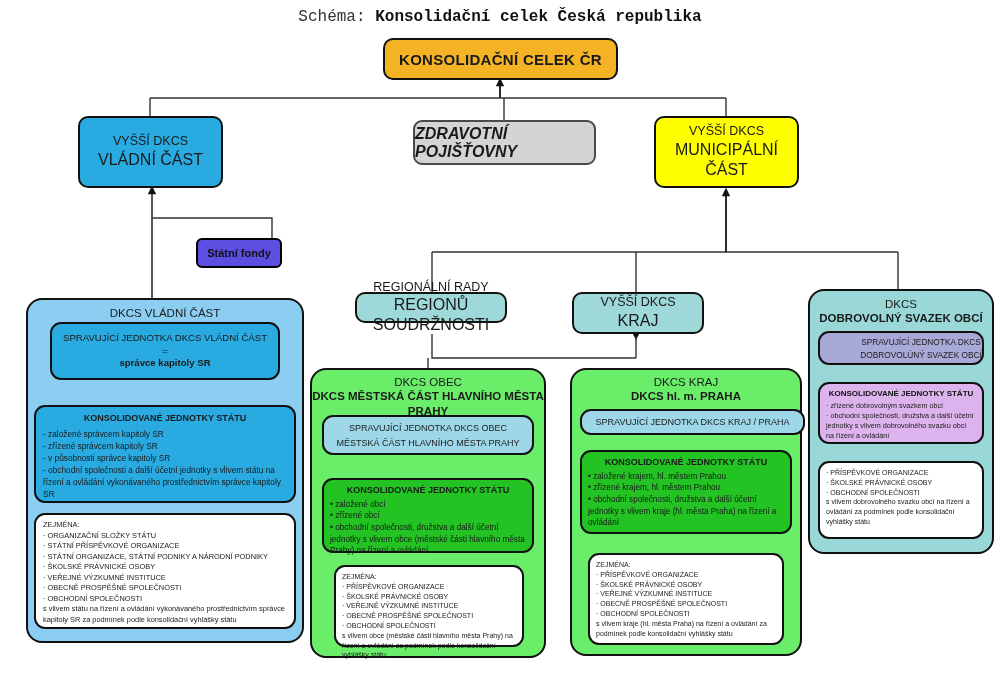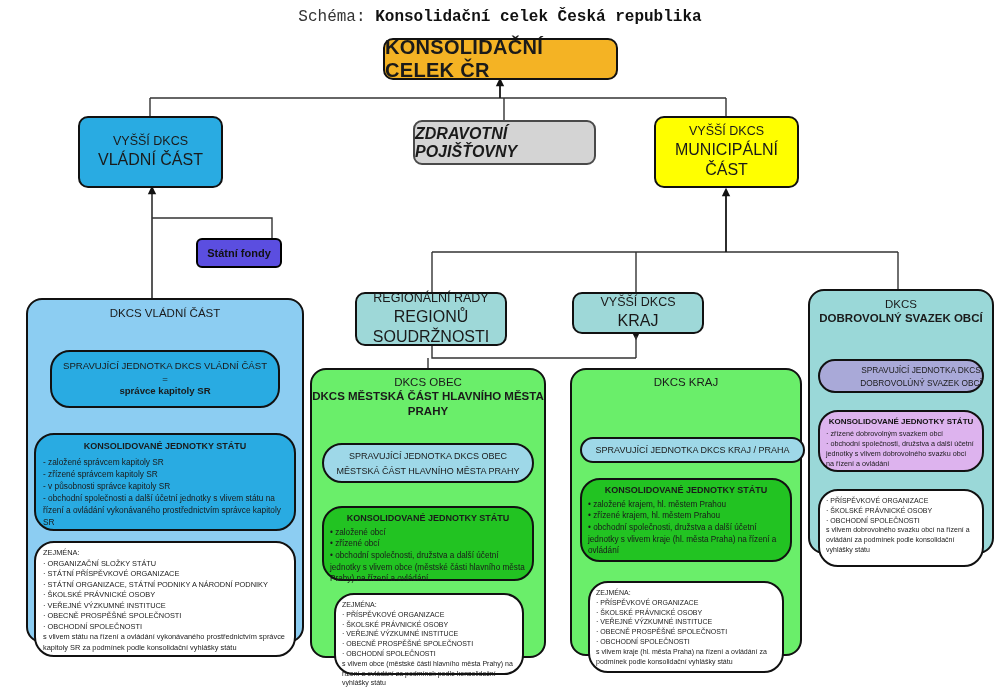--- a/index.html
+++ b/index.html
@@ -13,48 +13,48 @@
   .title .b{font-weight:bold;color:#111;}
 
   
   .node{border:2px solid #111;border-radius:10px;display:flex;flex-direction:column;
         align-items:center;justify-content:center;text-align:center;line-height:1.25;}
   .node .l1{font-size:12.5px;}
   .node .l2{font-size:16px;font-weight:normal;}
 
   
   .root{left:383px;top:38px;width:235px;height:42px;background:#f4b324;border:2px solid #111;border-radius:10px;
-        display:flex;align-items:center;justify-content:center;font-weight:bold;font-size:20px;letter-spacing:.3px;}
+        display:flex;align-items:center;justify-content:center;font-weight:bold;font-size:15px;letter-spacing:.3px;}
 
   .n-vladni{left:78px;top:116px;width:145px;height:72px;background:#29abe2;}
   .n-zdrav{left:413px;top:120px;width:183px;height:45px;background:#d4d4d4;
            font-style:italic;font-weight:bold;font-size:16px;
            display:flex;align-items:center;justify-content:center;border-radius:9px;border:2px solid #4a4a4a;}
   .n-munic{left:654px;top:116px;width:145px;height:72px;background:#ffff00;}
 
   .n-fondy{left:196px;top:238px;width:86px;height:30px;background:#5b4ee0;border:2px solid #000000;border-radius:6px;
            display:flex;align-items:center;justify-content:center;font-size:11px;font-weight:bold;color:#111;}
 
-  .n-regrady{left:355px;top:292px;width:152px;height:54px;background:#9ed8d8;}
+  .n-regrady{left:355px;top:292px;width:152px;height:31px;background:#9ed8d8;}
   .n-kraj{left:572px;top:292px;width:132px;height:42px;background:#9ed8d8;}
 
   
   .panel{border:2px solid #111;border-radius:16px;}
   .panel .ptitle{text-align:center;line-height:1.25;}
 
   .p-vladni{left:26px;top:298px;width:278px;height:345px;background:#8ccdf2;}
   .p-obec  {left:310px;top:368px;width:236px;height:290px;background:#6aee6a;}
   .p-kraj  {left:570px;top:368px;width:232px;height:288px;background:#6aee6a;}
   .p-svazek{left:808px;top:289px;width:186px;height:265px;background:#9ad8d8;}
 
   .ptitle{font-size:11.5px;}
   .ptitle .bb{font-weight:bold;}
 
   
-  .ibox{border:2px solid #111;border-radius:20px;text-align:center;margin-top:28px;}
+  .ibox{border:2px solid #111;border-radius:11px;text-align:center;}
 
   .sprav-vladni{left:50px;top:322px;width:230px;height:58px;background:#29abe2;font-size:9.6px;
                 display:flex;flex-direction:column;align-items:center;justify-content:center;line-height:1.35;}
   .kons-vladni{left:34px;top:405px;width:262px;height:98px;background:#29abe2;font-size:8.3px;text-align:left;
                padding:5px 7px;line-height:1.45;}
   .kons-vladni .h{display:block;text-align:center;font-weight:bold;font-size:9px;margin-bottom:3px;}
 
   .zej-vladni{left:34px;top:513px;width:262px;height:116px;background:#ffffff;font-size:7.4px;text-align:left;
               padding:5px 7px;line-height:1.42;}
 
@@ -249,20 +249,21 @@
     <span class="bul">· ŠKOLSKÉ PRÁVNICKÉ OSOBY</span>
     <span class="bul">· VEŘEJNÉ VÝZKUMNÉ INSTITUCE</span>
     <span class="bul">· OBECNĚ PROSPĚŠNÉ SPOLEČNOSTI</span>
     <span class="bul">· OBCHODNÍ SPOLEČNOSTI</span>
     <span class="bul">s vlivem obce (městské části hlavního města Prahy) na řízení a ovládání za podmínek podle konsolidační vyhlášky státu</span>
   </div>
 
   <div class="abs panel p-kraj">
     <div class="ptitle" style="margin-top:5px;">
       <div>DKCS KRAJ</div>
+      <div class="bb">DKCS hl. m. PRAHA</div>
     </div>
   </div>
 
   <div class="abs ibox sprav-kraj">
     <span>SPRAVUJÍCÍ JEDNOTKA DKCS KRAJ / PRAHA</span>
   </div>
 
   <div class="abs ibox kons-kraj">
     <span class="h">KONSOLIDOVANÉ JEDNOTKY STÁTU</span>
     <span class="bul">• založené krajem, hl. městem Prahou</span>

